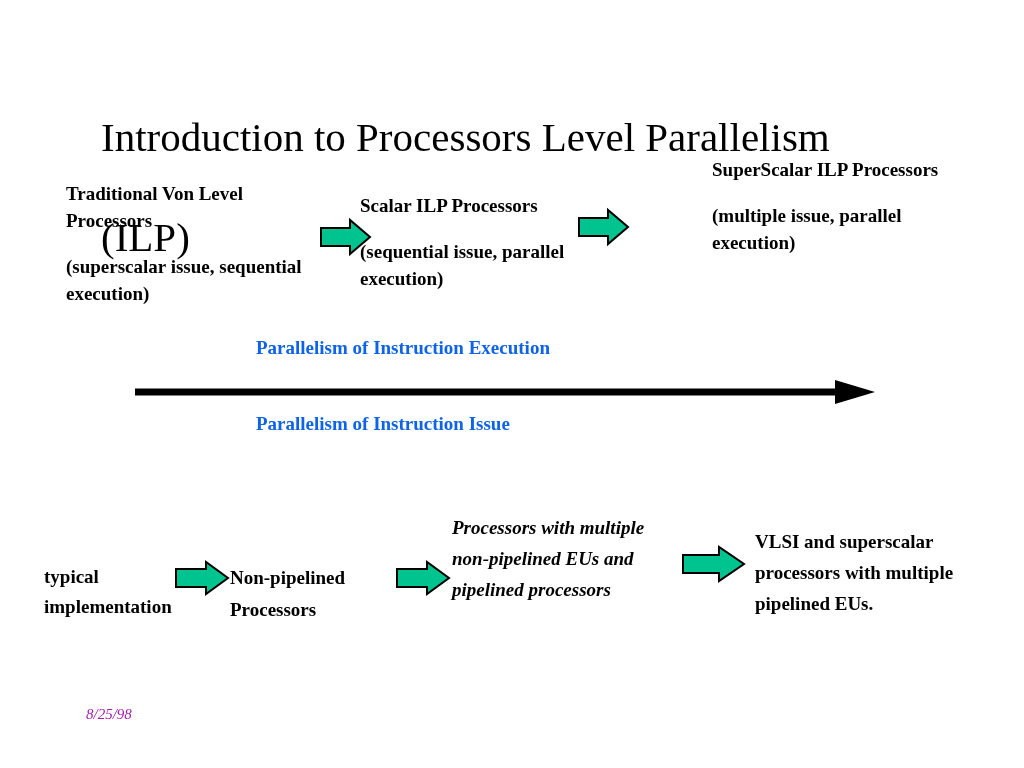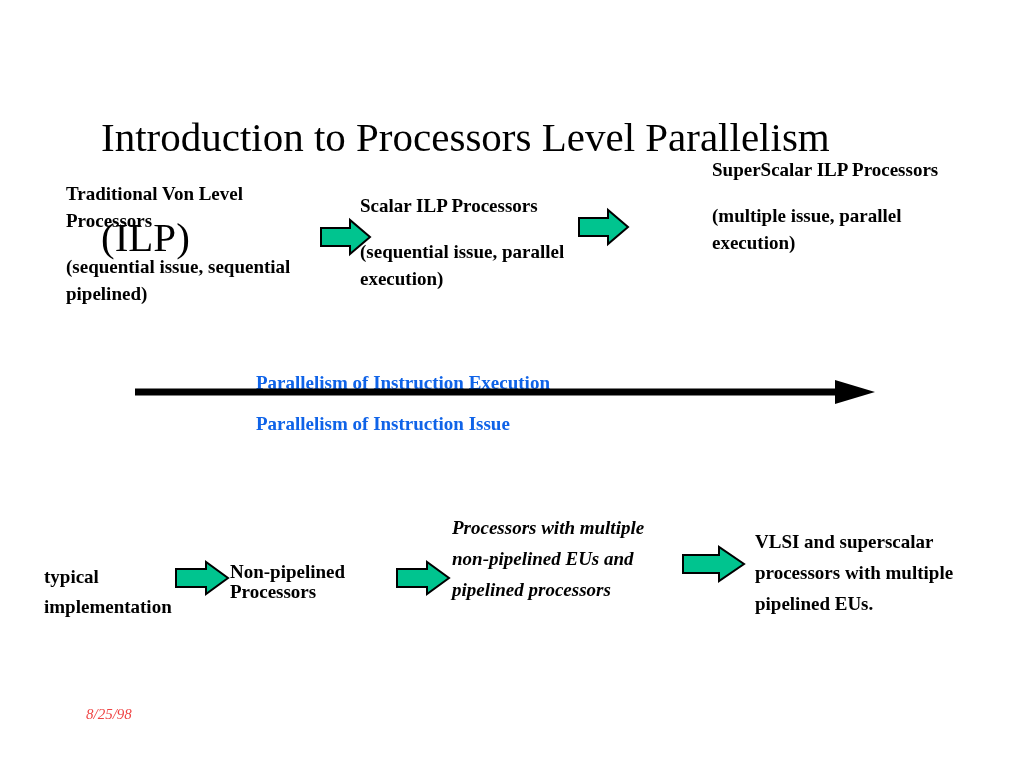--- a/index.html
+++ b/index.html
@@ -50,36 +50,36 @@
 
   
   .caption-blue {
     position: absolute;
     font-weight: bold;
     font-size: 19px;
     line-height: 24px;
     color: #0F63E8;
     white-space: nowrap;
   }
-  #caption-exec  { left: 256px; top: 336px; margin-top: 35px; }
+  #caption-exec  { left: 256px; top: 336px; }
   #caption-issue { left: 256px; top: 412px; }
 
   
   #timeline-arrow {
     position: absolute;
     left: 135px;
     top: 378px;
     width: 740px;
     height: 28px;
     overflow: visible;
   }
 
   
   #impl-1 { left: 44px;  top: 562px; width: 185px; line-height: 30px; }
-  #impl-2 { left: 230px; top: 562px; width: 175px; line-height: 20px; }
+  #impl-2 { left: 230px; top: 562px; width: 175px; line-height: 32px; }
   #impl-3 { left: 452px; top: 512px; width: 215px; line-height: 31px; font-style: italic; }
   #impl-4 { left: 755px; top: 494px; width: 215px; line-height: 31px; margin-top: 32px; }
 
   
   .block-arrow {
     position: absolute;
     overflow: visible;
   }
   #arrow-top-1    { left: 320px; top: 218px; width: 52px; height: 38px; }
   #arrow-top-2    { left: 578px; top: 208px; width: 52px; height: 38px; }
@@ -88,37 +88,37 @@
   #arrow-bot-3    { left: 682px; top: 545px; width: 64px; height: 38px; }
 
   
   #footer-date {
     position: absolute;
     left: 86px;
     top: 706px;
     font-family: "Liberation Serif", "DejaVu Serif", serif;
     font-size: 15px;
     font-style: italic;
-    color: #ef4444;
+    color: #a21caf;
     white-space: nowrap;
   }
 </style>
 </head>
 <body>
 
 <div id="slide">
 
   <div id="slide-title">
     <span>Introduction to Processors Level Parallelism</span><br>
     <span>(ILP)</span>
   </div>
 
   <div class="block" id="stage-1">
     <p class="para">Traditional Von Level Processors</p>
-    <p class="para">(sequential issue, sequential pipelined)</p>
+    <p class="para">(superscalar issue, sequential execution)</p>
   </div>
 
   <div class="block" id="stage-2">
     <p class="para">Scalar ILP Processors</p>
     <p class="para">(sequential issue, parallel execution)</p>
   </div>
 
   <div class="block" id="stage-3">
     <p class="para">SuperScalar ILP Processors</p>
     <p class="para">(multiple issue, parallel execution)</p>

